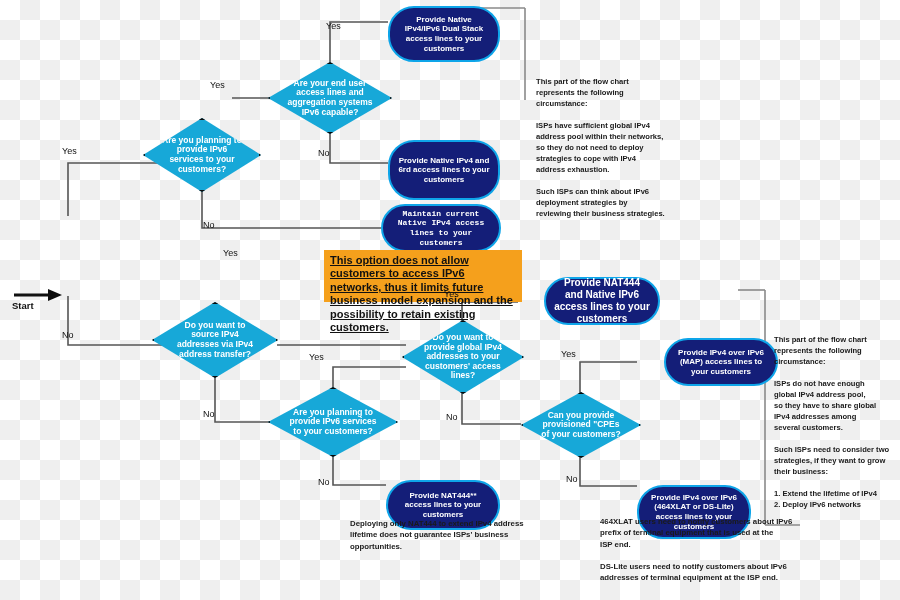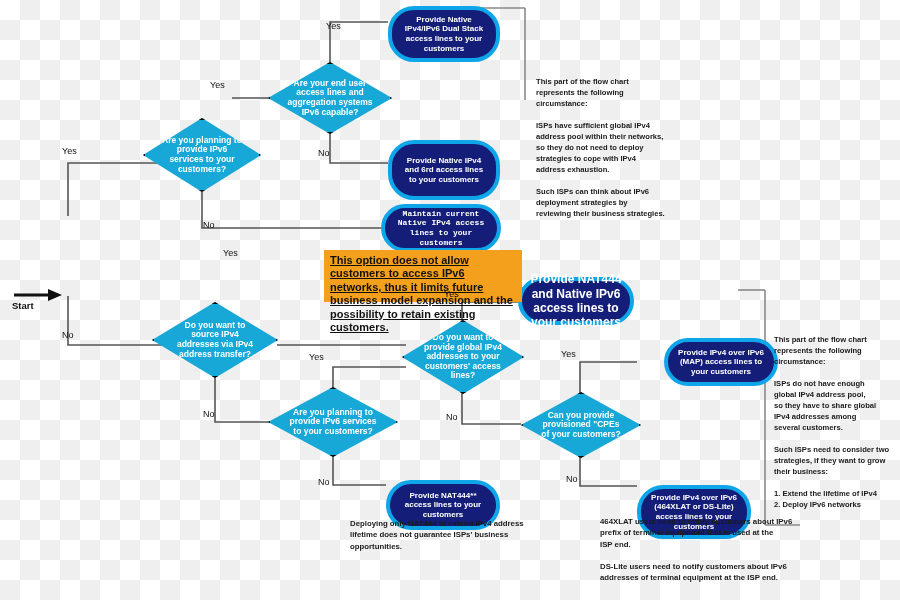--- a/index.html
+++ b/index.html
@@ -23,21 +23,21 @@
     background:#17a8d8;border:2px solid #0a0a0a;
     clip-path:polygon(50% 0%,100% 50%,50% 100%,0% 50%);
     box-sizing:border-box;
   }
   .diamond .dtxt{display:block;width:72%;}
 
   
   .pbox{
     position:absolute;display:flex;align-items:center;justify-content:flex-end;
     text-align:center;color:#ffffff;font-weight:bold;line-height:1.2;
-    background:#141e78;border:4px solid #0ea5e9;border-radius:26px;
+    background:#141e78;border:2px solid #0ea5e9;border-radius:26px;
     box-sizing:border-box;padding:4px 8px;
   }
 
   
   .onote{
     position:absolute;background:#f5a01c;color:#111111;font-weight:bold;
     line-height:1.22;box-sizing:border-box;padding:4px 6px;
   }
 
   
@@ -128,21 +128,21 @@
   </div>
 
   <div class="pbox" style="left:388px;top:140px;width:112px;height:60px;font-size:8px;">
     <span>Provide Native IPv4 and 6rd access lines to your customers</span>
   </div>
 
   <div class="pbox" style="left:381px;top:204px;width:120px;height:48px;font-size:8px;font-family:Liberation Mono, monospace;">
     <span>Maintain current Native IPv4 access lines to your customers</span>
   </div>
 
-  <div class="pbox" style="left:518px;top:277px;width:116px;height:48px;font-size:12px;">
+  <div class="pbox" style="left:544px;top:277px;width:116px;height:48px;font-size:10px;">
     <span>Provide NAT444 and Native IPv6 access lines to your customers</span>
   </div>
 
   <div class="pbox" style="left:664px;top:338px;width:114px;height:48px;font-size:8px;">
     <span>Provide IPv4 over IPv6 (MAP) access lines to your customers</span>
   </div>
 
   <div class="pbox" style="left:637px;top:459px;width:114px;height:54px;font-size:8px;margin-top:26px;">
     <span>Provide IPv4 over IPv6 (464XLAT or DS-Lite) access lines to your customers</span>
   </div>

